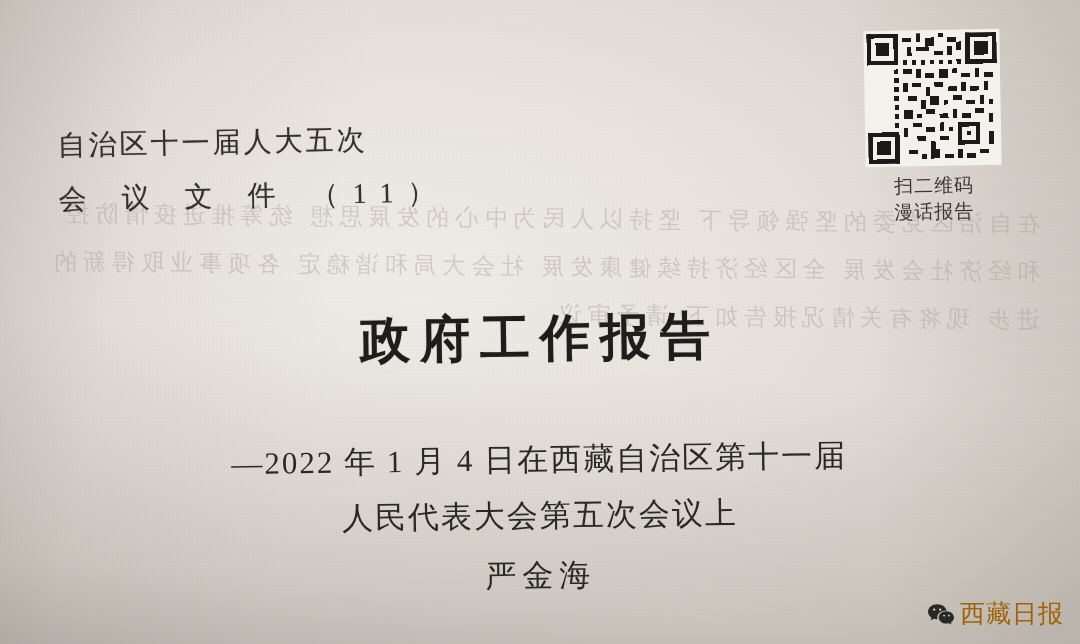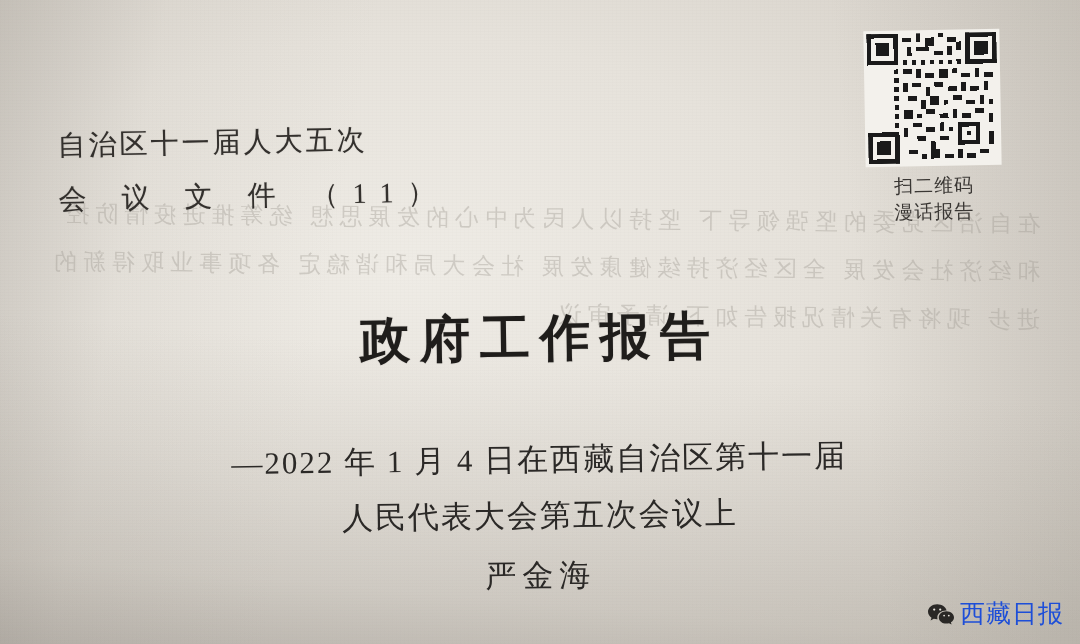--- a/index.html
+++ b/index.html
@@ -170,21 +170,21 @@
   }
   #wechat-icon {
     width: 26px;
     height: 22px;
     position: relative;
   }
   #watermark-label {
     font-size: 25px;
     letter-spacing: 1px;
     font-family: "Liberation Sans", sans-serif;
-    color: #1d4ed8;
+    color: #a16207;
   }
 </style>
 </head>
 <body>
 
 <div id="page">
 
   <div id="paper-base"></div>
   <div id="paper-shade-left"></div>
   <div id="paper-shade-right"></div>

